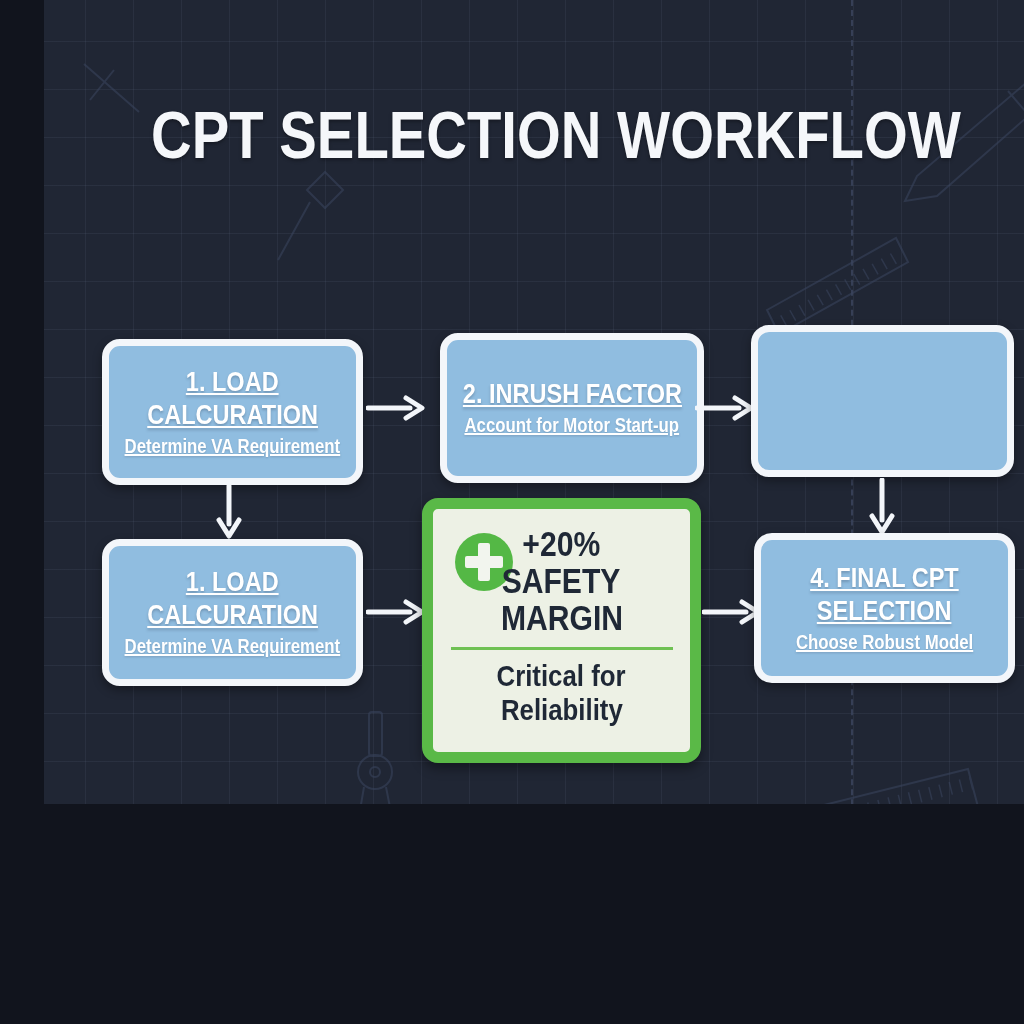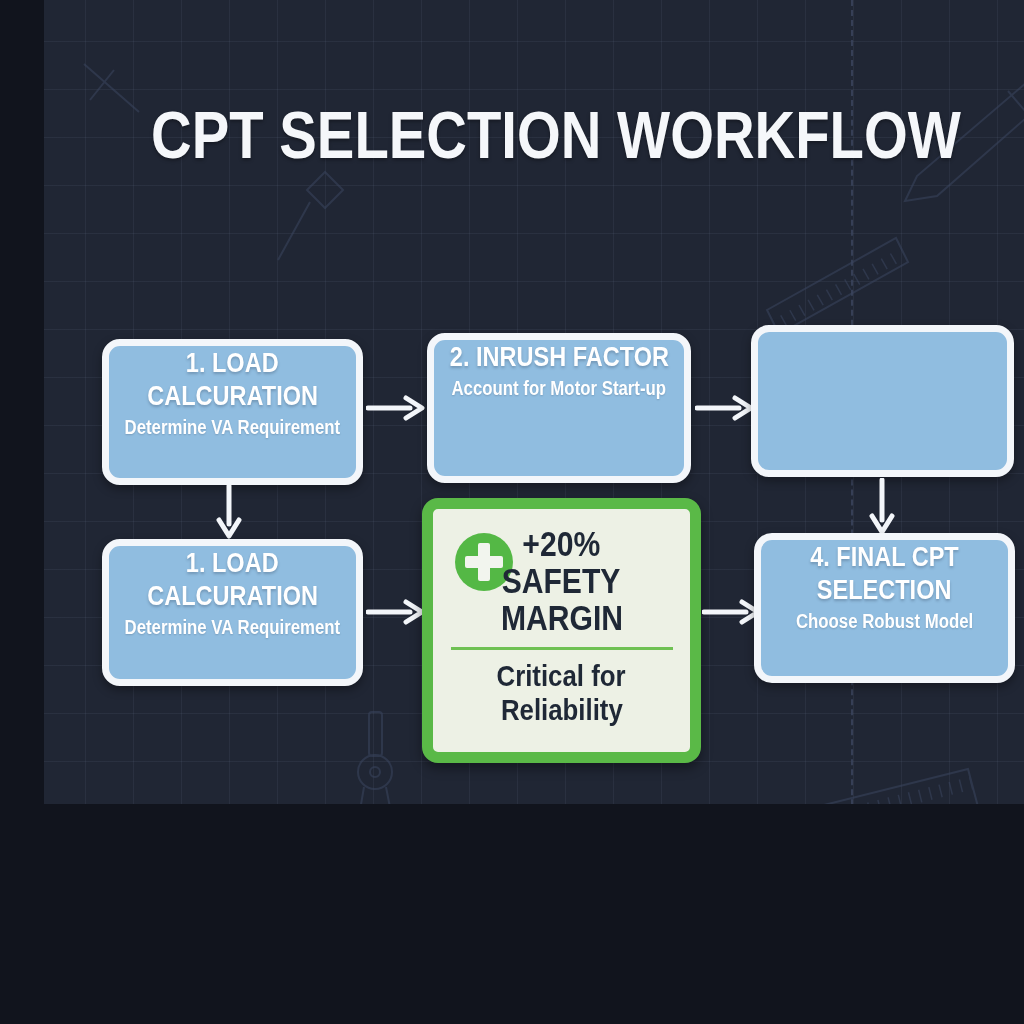--- a/index.html
+++ b/index.html
@@ -23,35 +23,35 @@
     position:absolute;left:0;top:101px;width:1024px;text-align:center;
     color:#f5f7fa;font-weight:700;font-size:67px;line-height:1;
     letter-spacing:0px;transform:scaleX(0.84);
     text-shadow:0 2px 4px rgba(0,0,0,.35);
     white-space:nowrap;
   }
   .box{
     position:absolute;box-sizing:border-box;
     background:#90bde0;border:7px solid #f3f6fa;border-radius:18px;
     box-shadow:0 4px 10px rgba(0,0,0,.35);
-    display:flex;flex-direction:column;align-items:center;
-    color:#ffffff;text-align:center;
+    display:flex;flex-direction:column;justify-content:center;align-items:center;
+    color:#ffffff;text-align:center;text-decoration:underline;
   }
   .box .h{
     font-size:28px;font-weight:700;line-height:33px;
     transform:scaleX(0.84);white-space:nowrap;
     text-shadow:0 2px 3px rgba(25,35,55,.25);
   }
   .box .s{
     font-size:20px;font-weight:600;line-height:27px;margin-top:2px;
     transform:scaleX(0.84);white-space:nowrap;
     text-shadow:0 1px 2px rgba(25,35,55,.2);
   }
   #box-step1-top{left:58px;top:339px;width:261px;height:146px;}
-  #box-step2{left:383px;top:333px;width:264px;height:150px;}
+  #box-step2{left:396px;top:333px;width:264px;height:150px;}
   #box-step3{left:707px;top:325px;width:263px;height:152px;}
   #box-step1-bottom{left:58px;top:539px;width:261px;height:147px;}
   #box-step4{left:710px;top:533px;width:261px;height:150px;}
   .green-box{
     position:absolute;left:378px;top:498px;width:279px;height:265px;
     box-sizing:border-box;background:#edf1e5;
     border:11px solid #5ab947;border-radius:16px;
     box-shadow:0 5px 12px rgba(0,0,0,.4);
     display:flex;flex-direction:column;align-items:center;
     color:#1f2836;text-align:center;

